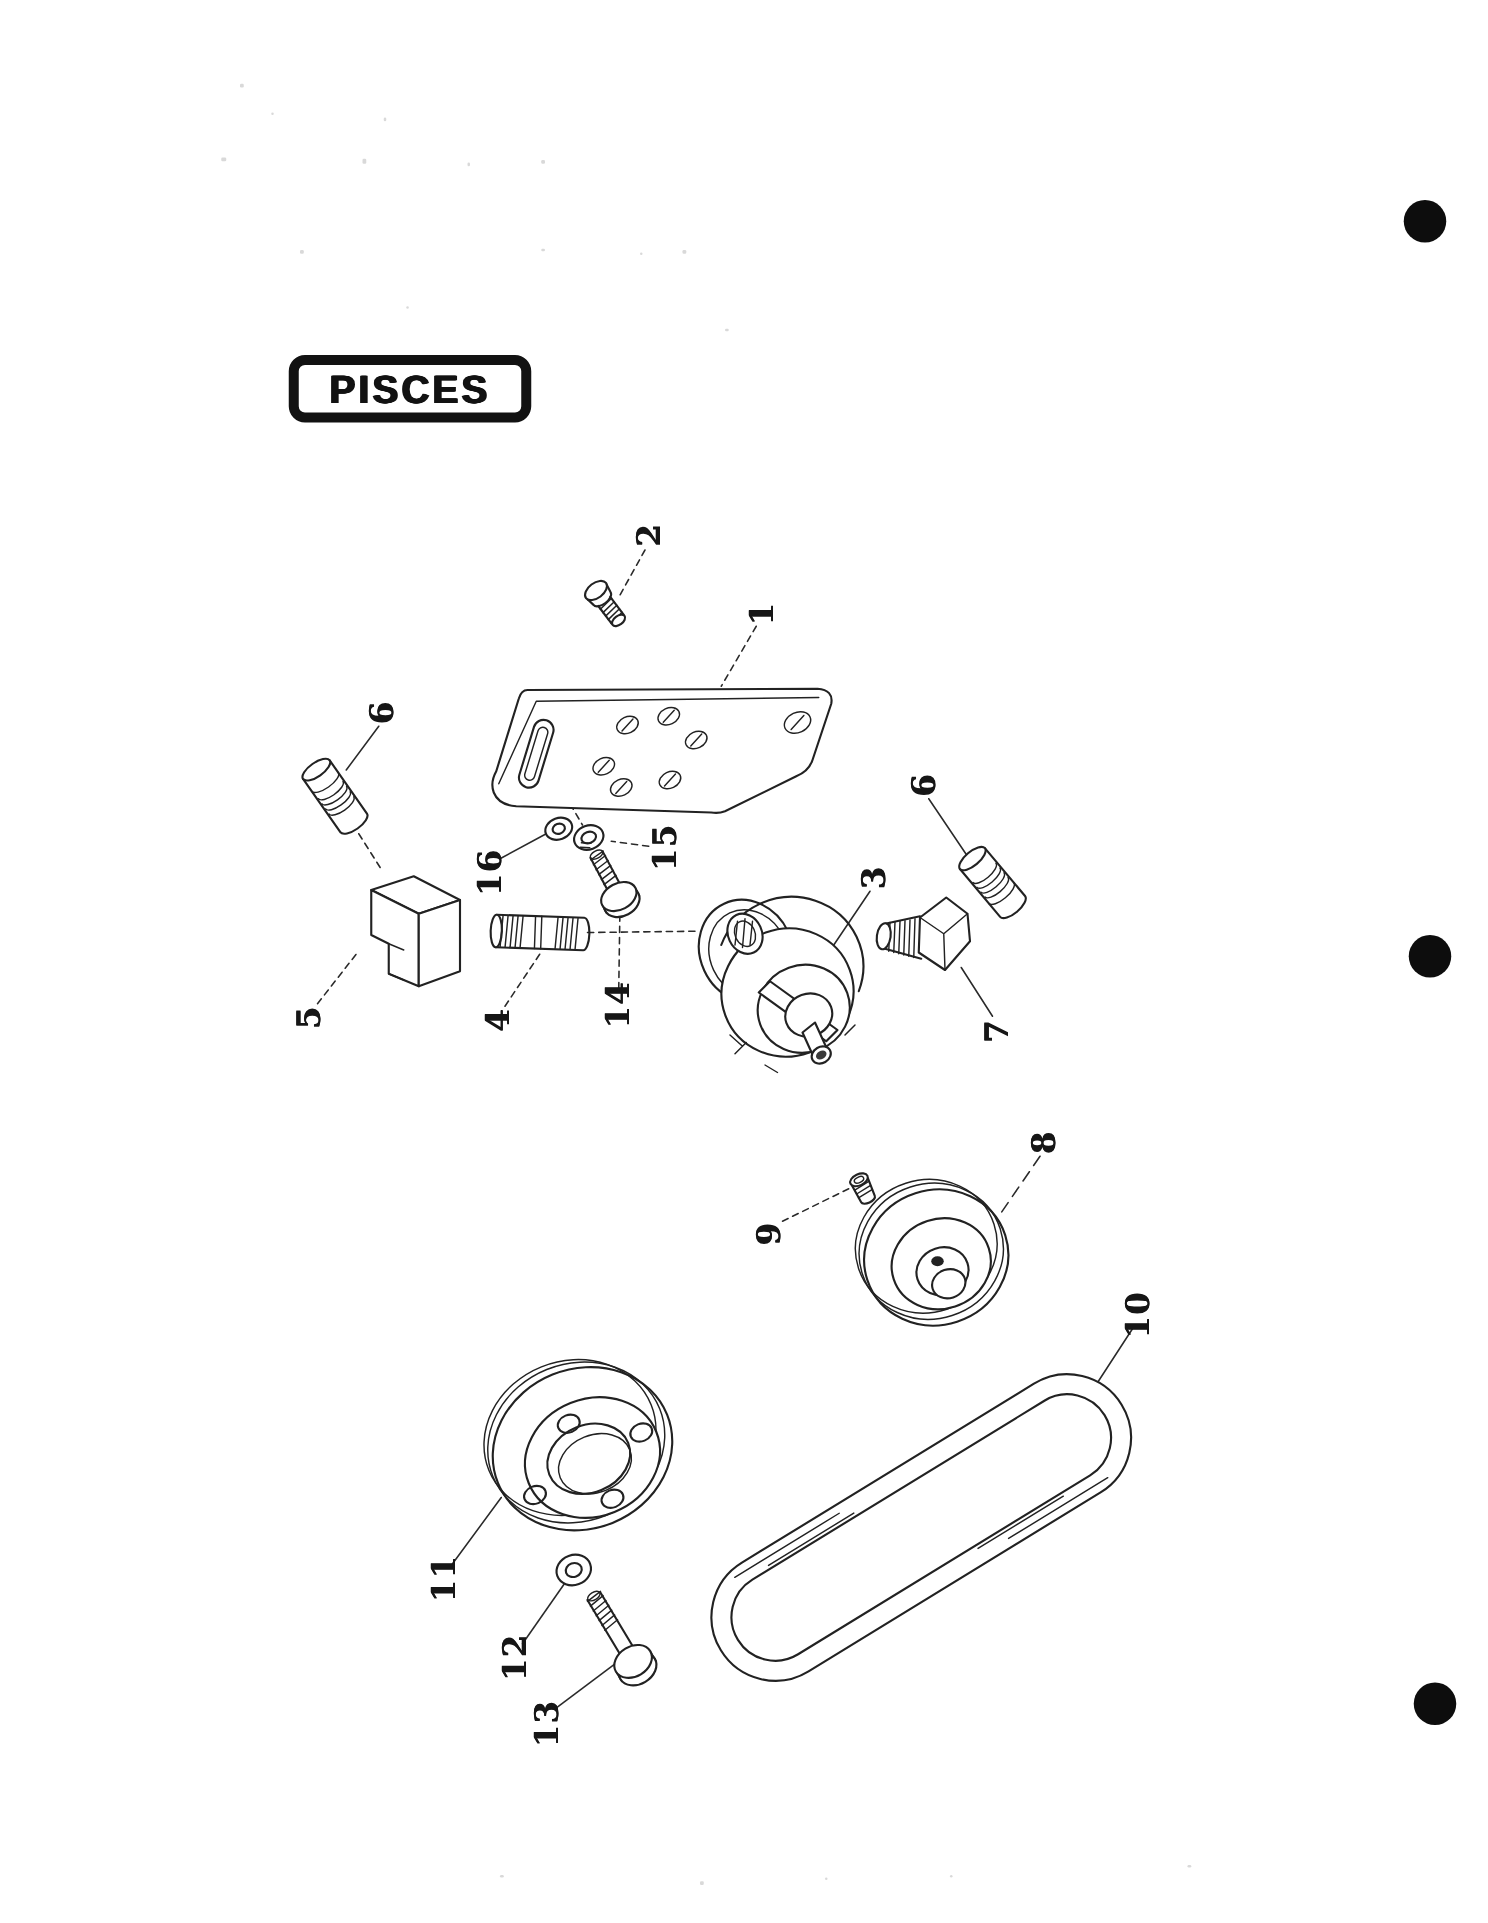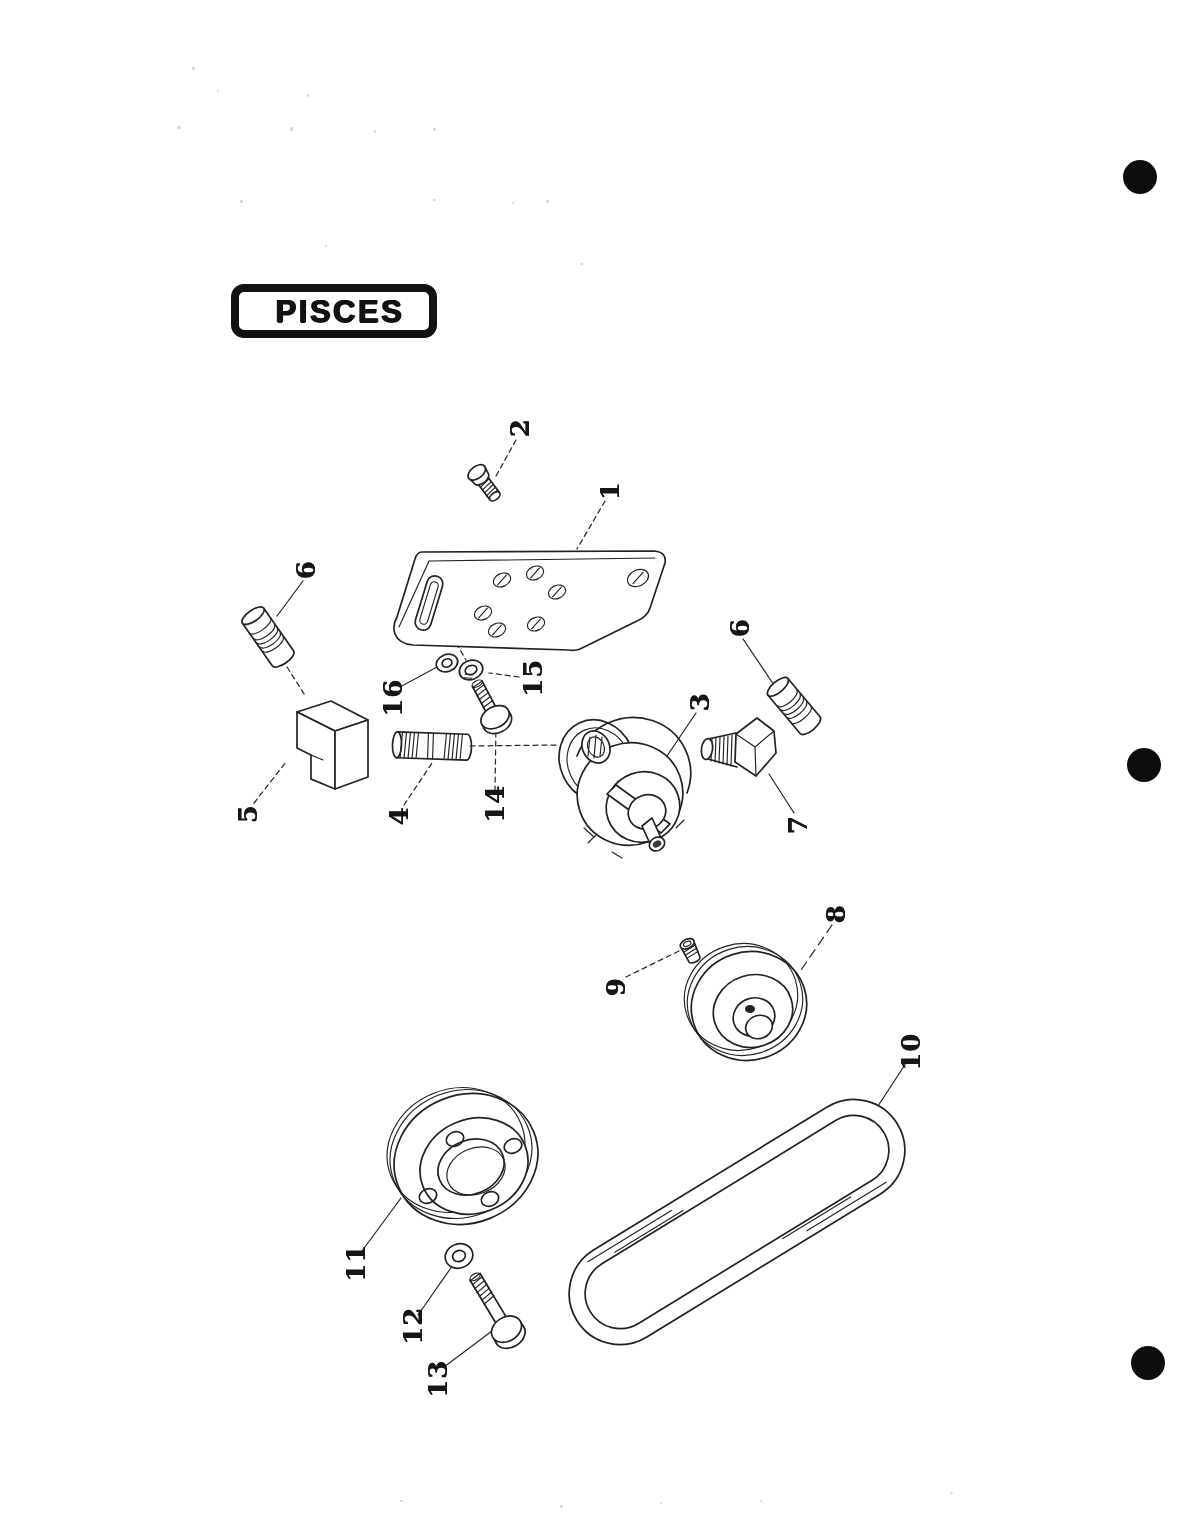--- a/index.html
+++ b/index.html
@@ -6,21 +6,21 @@
   body{
     width:1190px;height:1538px;position:relative;overflow:hidden;
     background:#ffffff;
     font-family:"Liberation Sans", sans-serif;
   }
   .page{position:absolute;inset:0;}
   
   .logo{
     position:absolute;left:231px;top:284px;width:178px;height:38px;
     border:8px solid #121212;border-radius:13px;background:#fff;
-    display:flex;align-items:center;justify-content:center;padding-left:12px;
+    display:flex;align-items:center;justify-content:center;
   }
   .logo-text{
     font-family:"Liberation Sans", sans-serif;
     font-weight:700;font-size:31px;line-height:1;color:#121212;
     letter-spacing:2.5px;
     text-shadow:0.8px 0 0 #121212,-0.8px 0 0 #121212,0 0.5px 0 #121212;
     transform:scaleY(1.02);
   }
   
   .callout{

